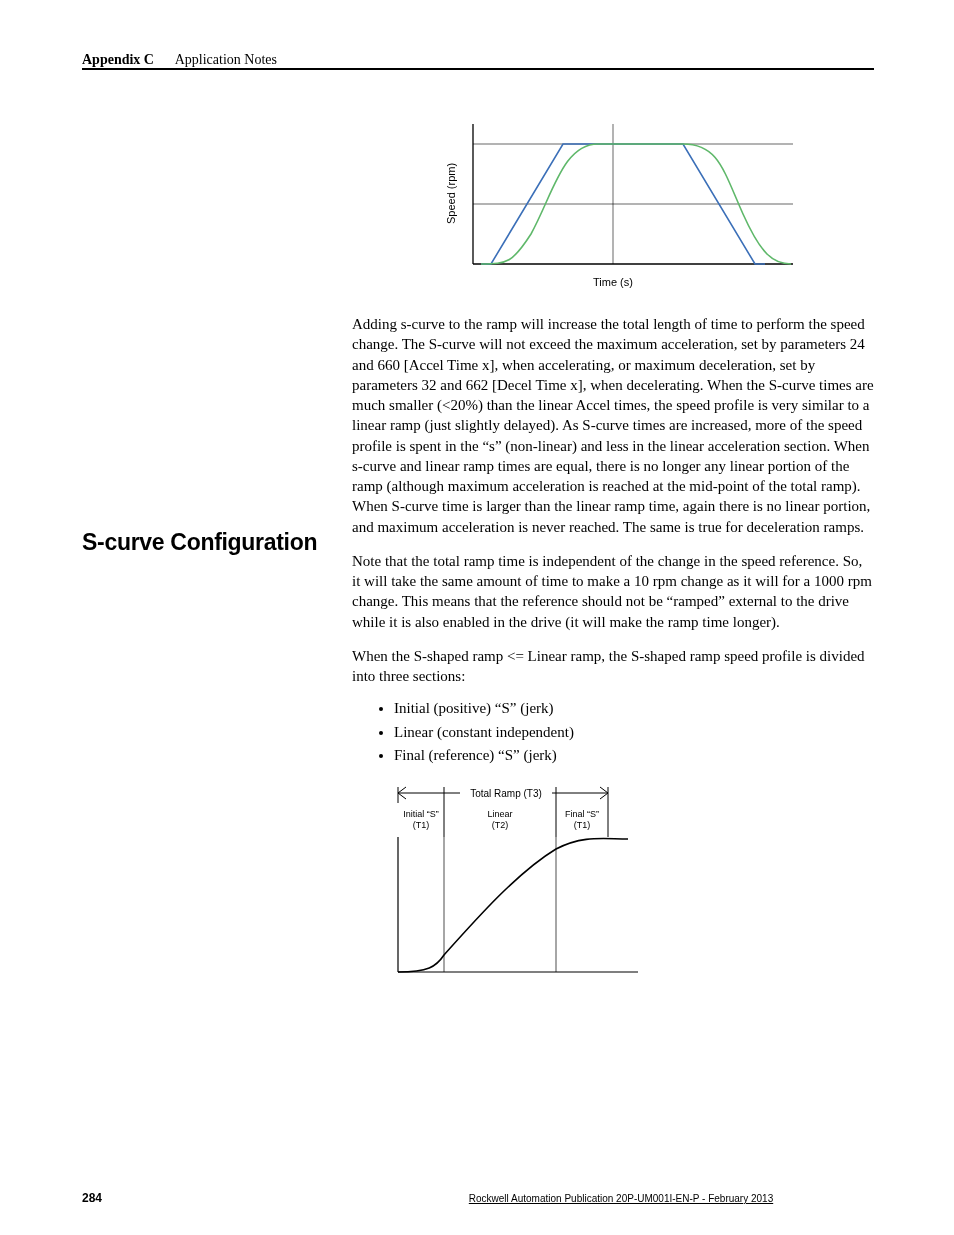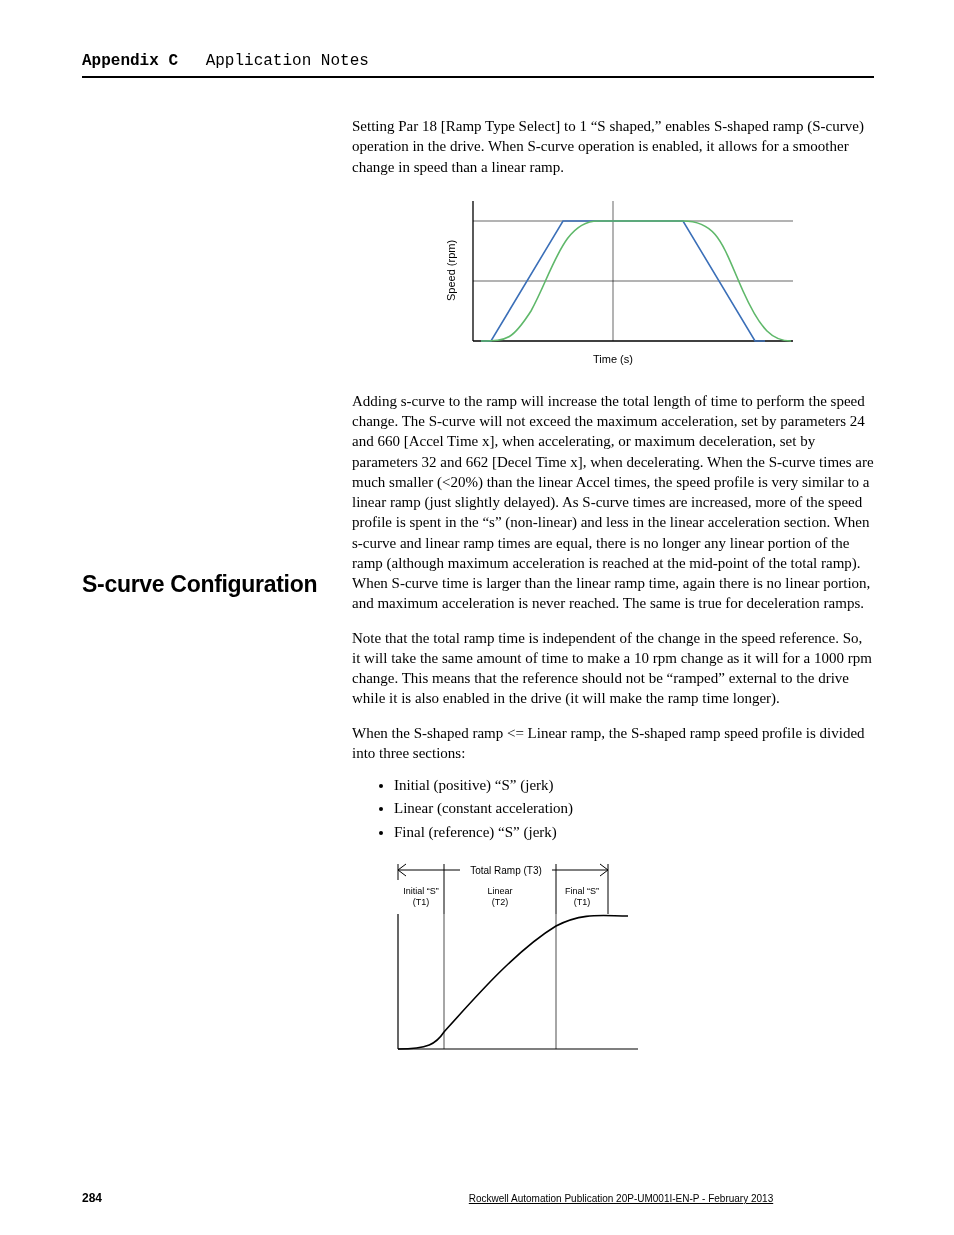--- a/index.html
+++ b/index.html
@@ -13,24 +13,23 @@
     position: relative;
     box-sizing: border-box;
   }
   .page {
     padding: 52px 80px 40px 82px;
     box-sizing: border-box;
     height: 100%;
     position: relative;
   }
   .running-head {
-    font-family: Liberation Mono, monospace;
-    font-size: 16px;
+    font-family: Liberation Serif, serif;
+    font-size: 14px;
     color: #000;
-    padding-bottom: 6px;
     border-bottom: 2px solid #000;
     margin-bottom: 38px;
   }
   .running-head .appendix {
     font-weight: bold;
     margin-right: 18px;
   }
   .two-col {
     display: flex;
     align-items: center;
@@ -103,21 +102,20 @@
     <span class="appendix">Appendix C</span>
     <span>Application Notes</span>
   </div>
 
   <div class="two-col">
     <div class="left-col">
       <h1 class="section-title">S-curve Configuration</h1>
     </div>
     <div class="right-col">
 
-      <p class="body-text">Setting Par 18 [Ramp Type Select] to 1 “S shaped,” enables S-shaped ramp (S-curve) operation in the drive. When S-curve operation is enabled, it allows for a smoother change in speed than a linear ramp.</p>
 
       <svg class="chart1" width="400" height="180" viewBox="0 0 400 180">
 
         <line x1="60" y1="10" x2="60" y2="150" stroke="#000" stroke-width="1.3"></line>
         <line x1="60" y1="150" x2="380" y2="150" stroke="#000" stroke-width="1.3"></line>
 
         <line x1="60" y1="30" x2="380" y2="30" stroke="#000" stroke-width="0.6"></line>
         <line x1="60" y1="90" x2="380" y2="90" stroke="#000" stroke-width="0.6"></line>
         <line x1="200" y1="10" x2="200" y2="150" stroke="#000" stroke-width="0.6"></line>
 
@@ -136,21 +134,21 @@
       </svg>
 
       <p class="body-text">Adding s-curve to the ramp will increase the total length of time to perform the speed change. The S-curve will not exceed the maximum acceleration, set by parameters 24 and 660 [Accel Time x], when accelerating, or maximum deceleration, set by parameters 32 and 662 [Decel Time x], when decelerating. When the S-curve times are much smaller (&lt;20%) than the linear Accel times, the speed profile is very similar to a linear ramp (just slightly delayed). As S-curve times are increased, more of the speed profile is spent in the “s” (non-linear) and less in the linear acceleration section. When s-curve and linear ramp times are equal, there is no longer any linear portion of the ramp (although maximum acceleration is reached at the mid-point of the total ramp). When S-curve time is larger than the linear ramp time, again there is no linear portion, and maximum acceleration is never reached. The same is true for deceleration ramps.</p>
 
       <p class="body-text">Note that the total ramp time is independent of the change in the speed reference. So, it will take the same amount of time to make a 10 rpm change as it will for a 1000 rpm change. This means that the reference should not be “ramped” external to the drive while it is also enabled in the drive (it will make the ramp time longer).</p>
 
       <p class="body-text" style="margin-bottom:11px;">When the S-shaped ramp &lt;= Linear ramp, the S-shaped ramp speed profile is divided into three sections:</p>
 
       <ul class="ul">
         <li>Initial (positive) “S” (jerk)</li>
-        <li>Linear (constant acceleration)</li>
+        <li>Linear (constant independent)</li>
         <li>Final (reference) “S” (jerk)</li>
       </ul>
 
       <svg class="chart2" width="270" height="200" viewBox="0 0 270 200">
 
         <line x1="10" y1="16" x2="220" y2="16" stroke="#000" stroke-width="1"></line>
         <polyline points="18,10 10,16 18,22" fill="none" stroke="#000" stroke-width="1"></polyline>
         <polyline points="212,10 220,16 212,22" fill="none" stroke="#000" stroke-width="1"></polyline>
 
         <rect x="72" y="8" width="92" height="16" fill="#fff"></rect>

